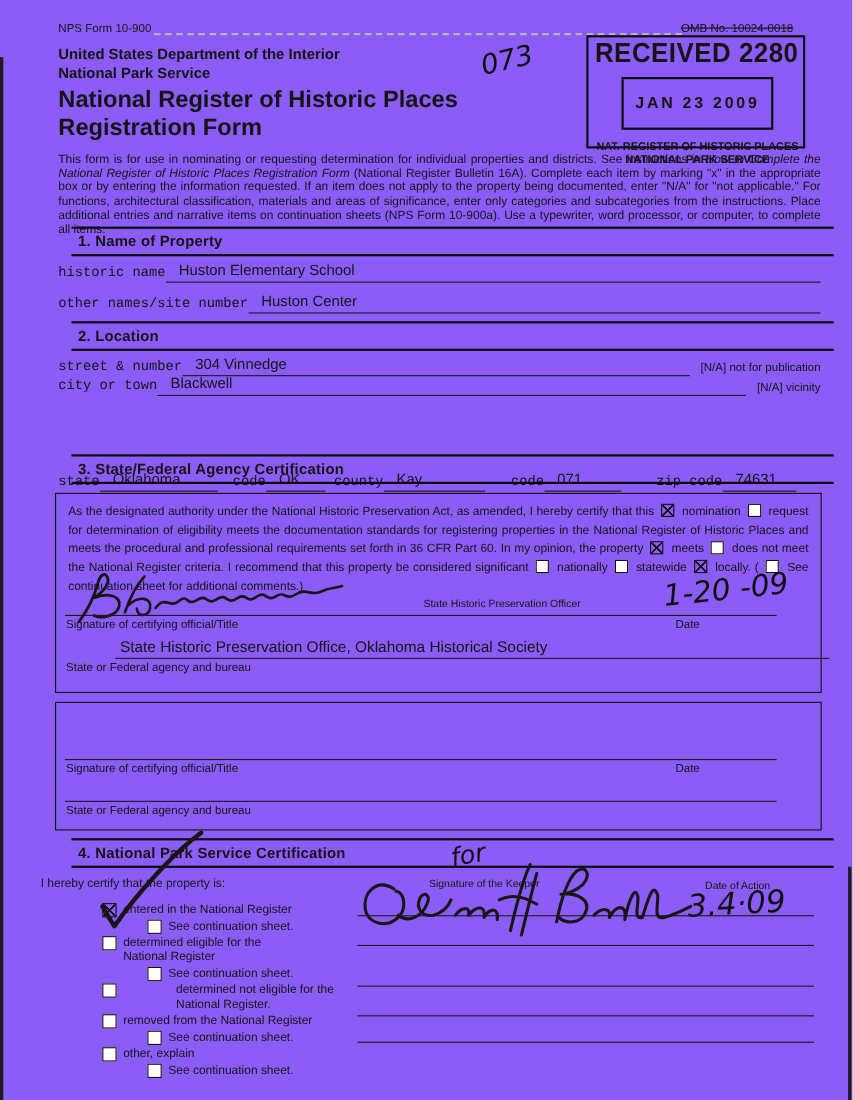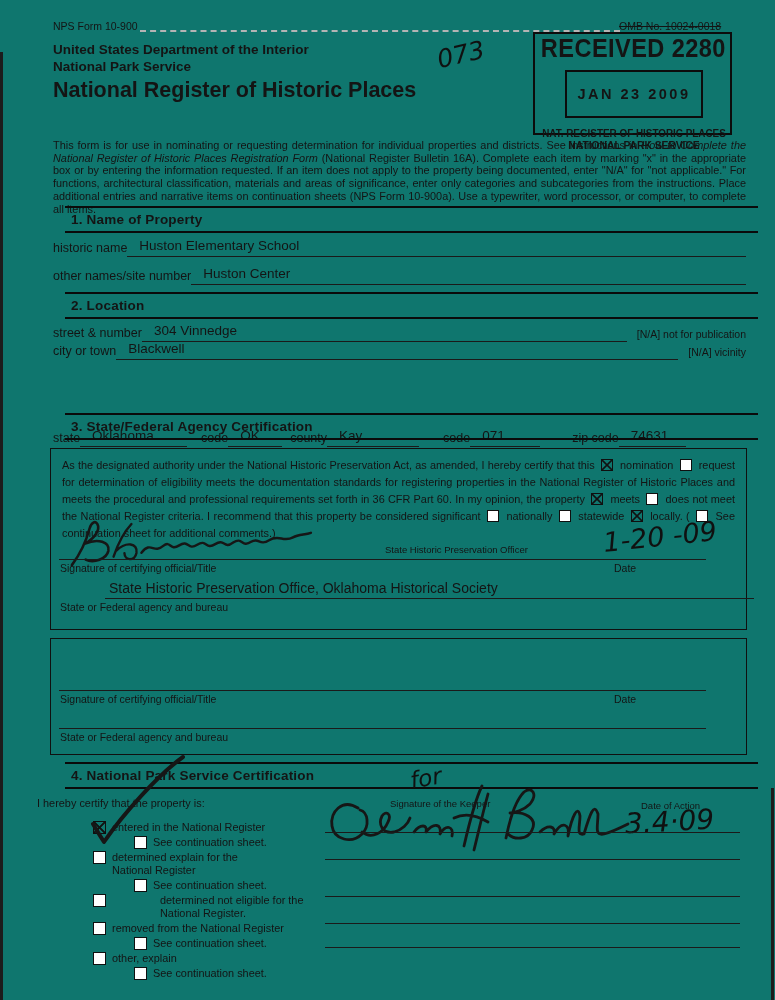--- a/index.html
+++ b/index.html
@@ -1,27 +1,27 @@
 <!DOCTYPE html>
 <html><head>
 <meta charset="utf-8">
 <style>
   html,body{margin:0;padding:0;background:#ffffff;}
-  .page{position:relative;width:775px;height:1000px;background:#0f766e;overflow:hidden;
+  .page{position:relative;width:775px;height:1000px;background:#8b5cf6;overflow:hidden;
         font-family:"Liberation Sans",sans-serif;color:#141414;}
   .abs{position:absolute;}
   .b{font-weight:bold;}
   .small{font-size:10.5px;}
   .tiny{font-size:9.5px;}
   .rule-line{border-top:1.6px solid #1a1a1a;height:0;}
   .sect-head{position:absolute;left:53px;width:693px;border-top:2.6px solid #0a0a0a;
              border-bottom:2.6px solid #0a0a0a;font-weight:bold;font-size:13.5px;
              padding:4px 0 4px 6px;box-sizing:border-box;letter-spacing:.2px;margin-left:12px;}
   .field-row{position:absolute;left:53px;width:693px;display:flex;align-items:flex-end;}
-  .f-label{font-size:12.5px;white-space:nowrap;padding-bottom:2px;}
+  .f-label{font-size:12.5px;white-space:nowrap;padding-bottom:2px;font-family:Liberation Mono, monospace;}
   .f-value{flex:1;border-bottom:1.6px solid #1a1a1a;font-size:13.5px;padding:0 0 3px 12px;
            white-space:nowrap;}
   .f-value.fix{flex:none;}
   .f-right{font-size:10.5px;white-space:nowrap;padding:0 0 2px 10px;}
   .cb{display:inline-block;width:10px;height:10px;border:1.6px solid #0f0f0f;position:relative;
       vertical-align:-1.5px;margin:0 4px 0 3px;background:#fff;flex:none;}
   .cb[data-checked="true"]{background:
       linear-gradient(45deg,transparent 43%,#111 46%,#111 54%,transparent 57%),
       linear-gradient(-45deg,transparent 43%,#111 46%,#111 54%,transparent 57%);}
   .certbox{position:absolute;left:50px;width:697px;border:1.7px solid #101010;box-sizing:border-box;}
@@ -55,20 +55,21 @@
   <div class="artifact" style="left:0;top:52px;width:3px;height:948px;"></div>
   <div class="artifact" style="left:771px;top:788px;width:3px;height:212px;"></div>
 
   <div class="abs small" style="left:53px;top:20px;">NPS Form 10-900</div>
   <div class="abs" style="left:140px;top:30px;width:480px;border-top:2px dashed #b4b4b4;"></div>
   <div class="abs small" style="left:619px;top:20px;text-decoration:line-through;">OMB No. 10024-0018</div>
 
   <div class="abs b" style="left:53px;top:42px;font-size:13.5px;">United States Department of the Interior</div>
   <div class="abs b" style="left:53px;top:59px;font-size:13.5px;">National Park Service</div>
   <div class="abs b" style="left:53px;top:78px;font-size:21.5px;">National Register of Historic Places</div>
+  <div class="abs b" style="left:53px;top:104px;font-size:21.5px;">Registration Form</div>
 
   <div class="abs handwrite" style="left:437px;top:40px;font-size:25px;transform:rotate(-13deg);">073</div>
 
   <div class="stamp">
     <div class="stamp-received">RECEIVED 2280</div>
     <div class="stamp-datebox">
       <span class="stamp-date">JAN 23 2009</span>
     </div>
     <div class="stamp-l1">NAT. REGISTER OF HISTORIC PLACES</div>
     <div class="stamp-l2">NATIONAL PARK SERVICE</div>
@@ -168,21 +169,21 @@
     <div class="chk-row">
       <span class="cb" data-checked="true"></span>
       <span class="chk-label">entered in the National Register</span>
     </div>
     <div class="chk-row sub">
       <span class="cb" data-checked="false"></span>
       <span class="chk-label">See continuation sheet.</span>
     </div>
     <div class="chk-row">
       <span class="cb" data-checked="false"></span>
-      <span class="chk-label" style="max-width:150px;">determined explain for the National Register</span>
+      <span class="chk-label" style="max-width:150px;">determined eligible for the National Register</span>
     </div>
     <div class="chk-row sub">
       <span class="cb" data-checked="false"></span>
       <span class="chk-label">See continuation sheet.</span>
     </div>
     <div class="chk-row">
       <span class="cb" data-checked="false"></span>
       <span class="chk-label" style="max-width:165px;margin-left:48px;">determined not eligible for the National Register.</span>
     </div>
     <div class="chk-row">

